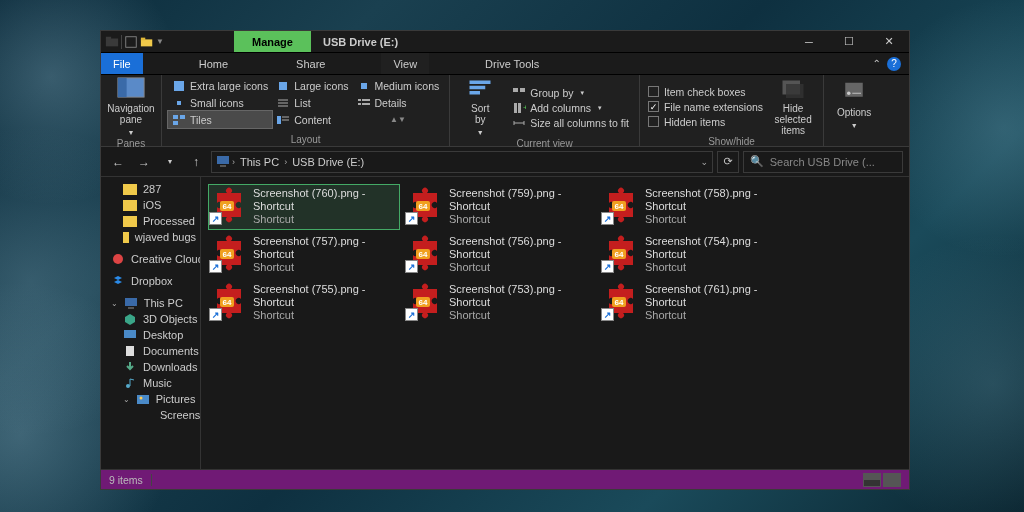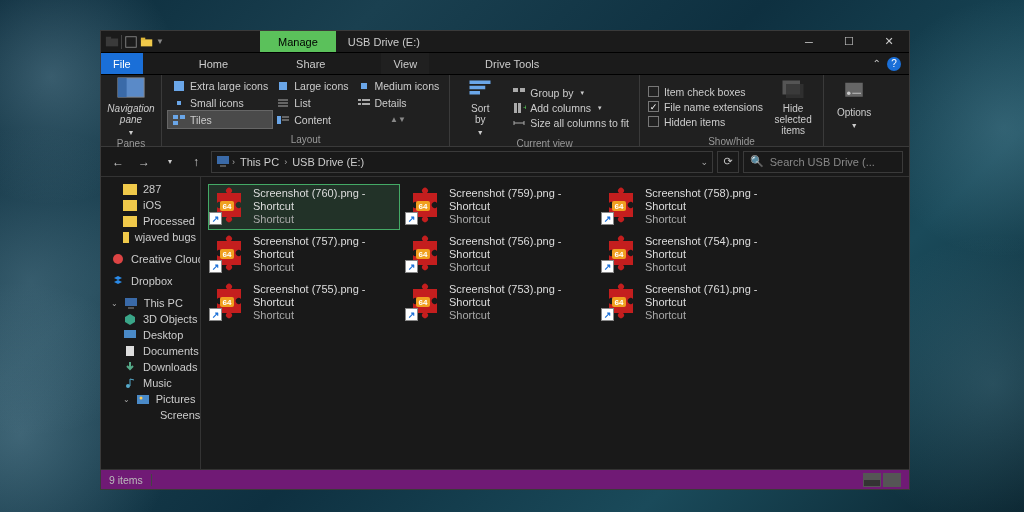--- a/index.html
+++ b/index.html
@@ -14,21 +14,21 @@
     background: #202020; color: #ccc; border: 1px solid #3a3a3a;
     display: flex; flex-direction: column; font-size: 11px;
   }
   .titlebar {
     height: 22px; background: #1b1b1b; display: flex; align-items: center;
     border-bottom: 1px solid #000;
   }
   .qat { display: flex; gap: 2px; padding-left: 4px; align-items: center;}
   .qat .ic { width: 14px; height: 14px; display:inline-block; }
   .tbtab {
-    margin-left: 90px; display: flex; align-items: stretch; height: 100%;
+    margin-left: 64px; display: flex; align-items: stretch; height: 100%; font-weight: bold;
   }
   .manage { background: #5bc15b; color:#000; padding: 2px 18px; display:flex; align-items:center; font-size:11px;}
   .titletxt { background:#1b1b1b; padding: 2px 12px; display:flex; align-items:center;}
   .wcbtns { margin-left:auto; display:flex; }
   .wcbtn { width:40px; height:22px; display:flex; align-items:center; justify-content:center; color:#ccc; }
   
   .tabs { height: 22px; background: #1b1b1b; display:flex; align-items:stretch; font-size:11px; border-bottom:1px solid #000;gap:44px;}
   .tab { padding: 3px 12px; color:#ccc; display:flex; align-items:center;}
   .tab.file { background:#1a6fd8; color:#fff;}
   .tab.active { background:#202020;}
@@ -140,21 +140,21 @@
 
   <div class="ribbon">
 
     <div class="rgroup">
       <div class="body">
         <div class="bigbtn">
           <span class="bic"><svg viewBox="0 0 32 24">
                 <rect x="1" y="1" width="30" height="22" fill="#5a8ac8" stroke="#888"></rect>
                 <rect x="1" y="1" width="10" height="22" fill="#3a6aa8"></rect>
               </svg></span>
-          <span style="white-space:pre-line;font-style:italic;">Navigation
+          <span style="white-space:pre-line;">Navigation
 pane</span>
           <span style="font-size:7px;">▼</span>
         </div>
       </div>
       <div class="lbl">Panes</div>
     </div>
 
     <div class="rgroup">
       <div class="body">
         <div class="layoutGrid">

